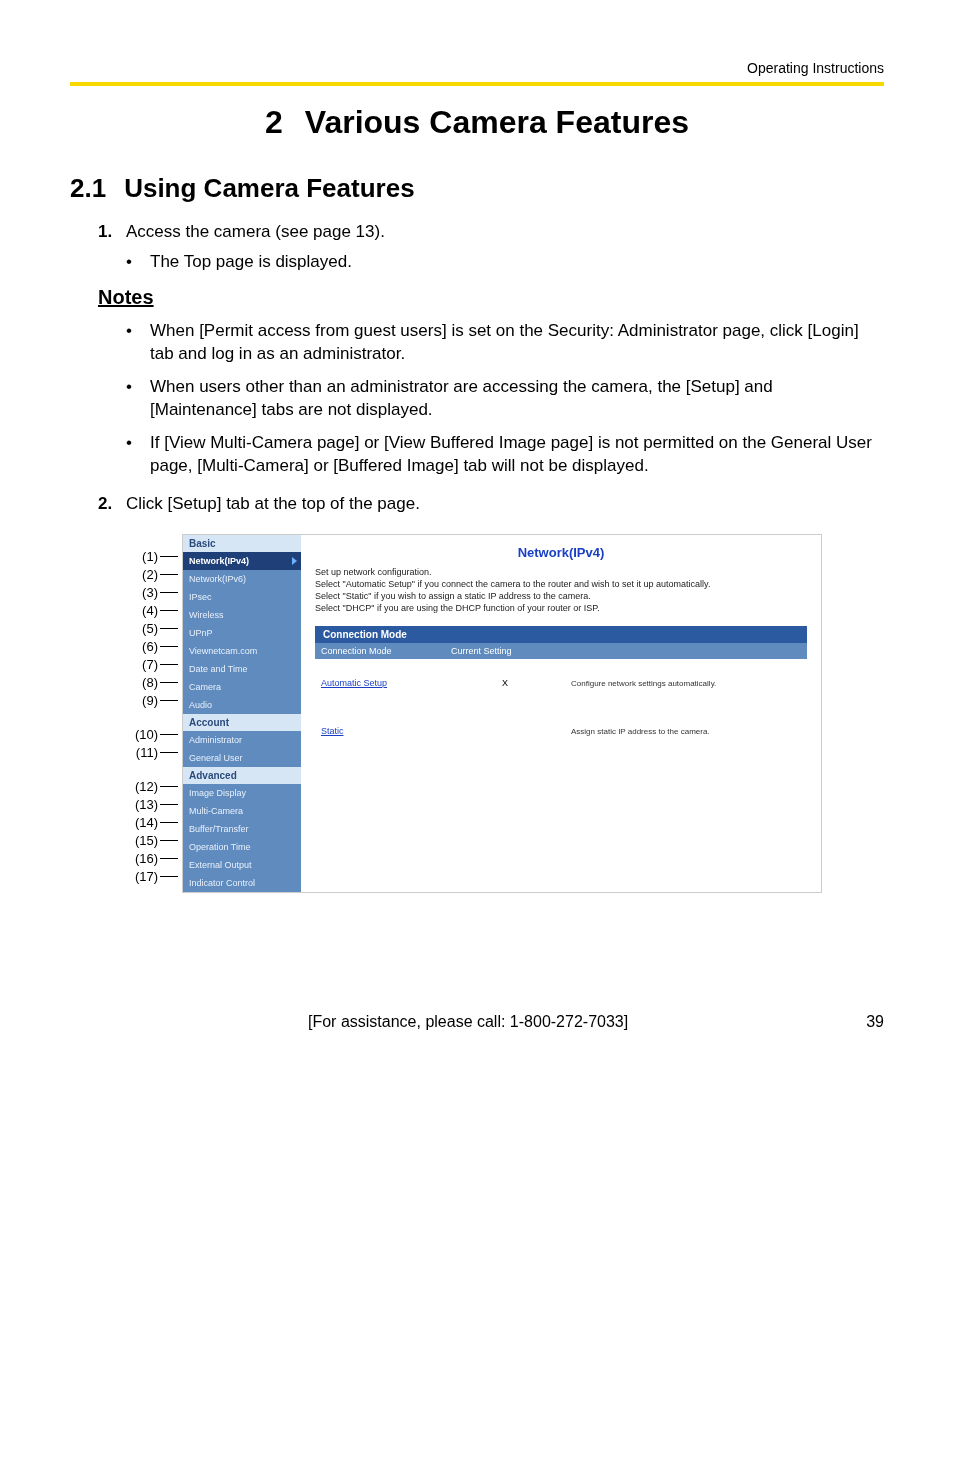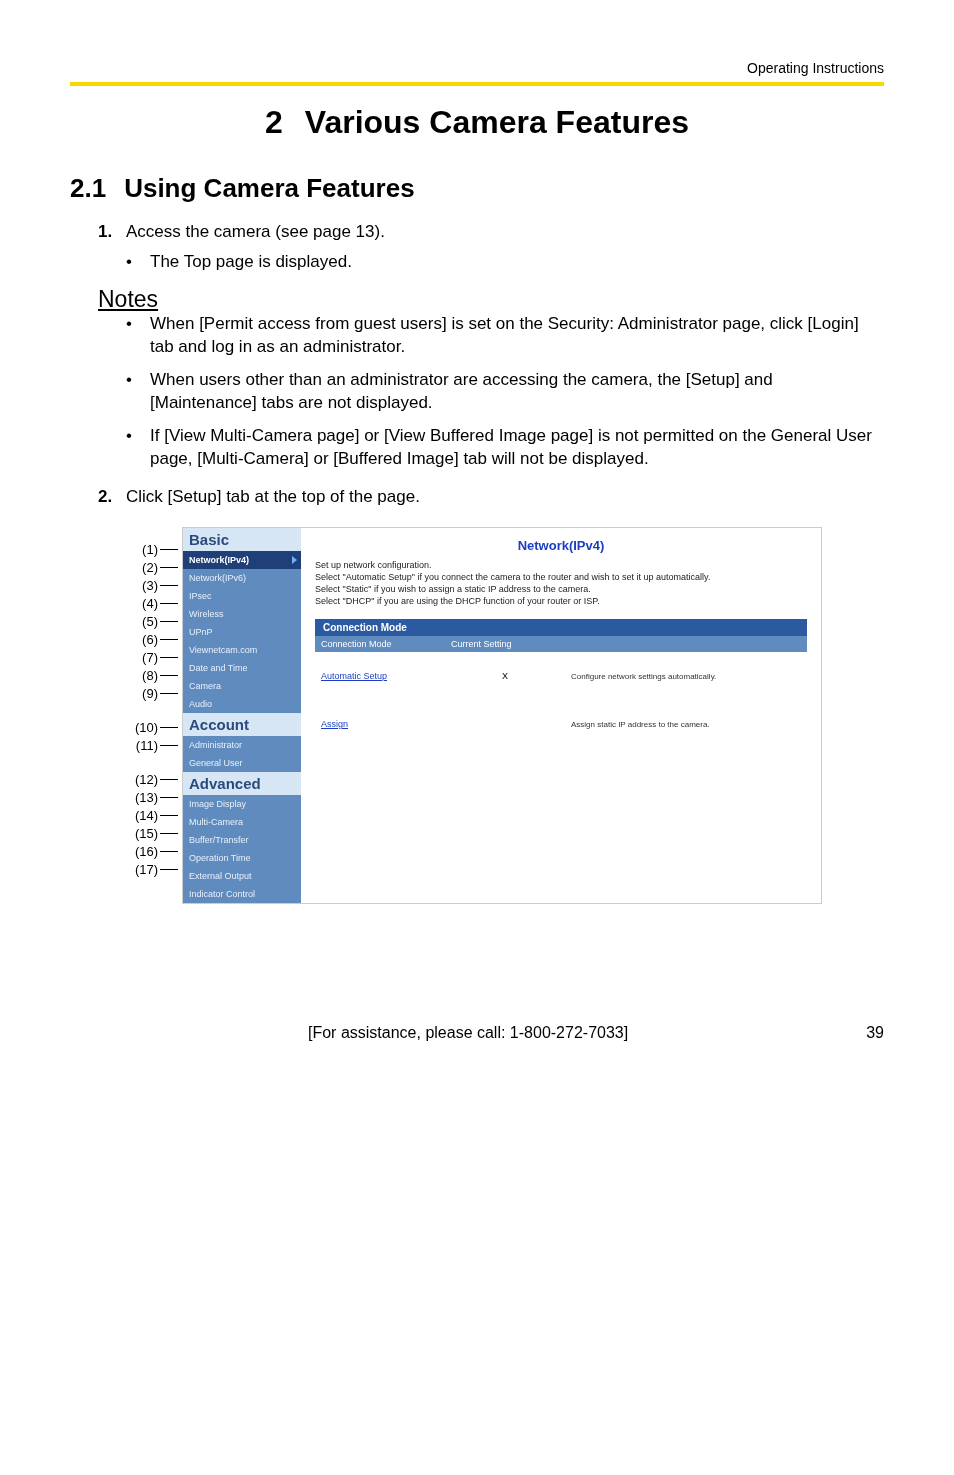--- a/index.html
+++ b/index.html
@@ -50,25 +50,25 @@
     margin-left: 56px;
     margin-bottom: 14px;
   }
   .sub-bullets .bullet-row {
     display: flex;
     font-size: 17px;
     margin-bottom: 6px;
   }
   .sub-bullets .bullet-dot { width: 24px; flex-shrink:0; }
   .notes-head {
-    font-size: 23px;
-    font-weight: normal;
+    font-size: 20px;
+    font-weight: bold;
     text-decoration: underline;
     margin-left: 28px;
-    margin-bottom: 0;
+    margin-bottom: 11px;
   }
   .notes-list {
     margin-left: 56px;
     margin-bottom: 16px;
   }
   .notes-list .bullet-row {
     display: flex;
     font-size: 17px;
     line-height: 1.35;
     margin-bottom: 10px;
@@ -117,21 +117,21 @@
   .sidebar {
     width: 118px;
     background: #5f8bbf;
     color: #fff;
   }
   .sidebar .heading {
     background: #d7e6f5;
     color: #2a4b7c;
     font-weight: bold;
     padding: 3px 6px;
-    font-size: 15px;
+    font-size: 10px;
   }
   .sidebar .item {
     padding: 3px 6px;
     font-size: 9px;
     height: 18px;
     display:flex;
     align-items:center;
     color:#e8f0fa;
     white-space: nowrap;
     overflow: hidden;
@@ -362,21 +362,21 @@
             <th style="width:130px;">Connection Mode</th>
             <th style="width:120px;">Current Setting</th>
             <th></th>
           </tr>
           <tr>
             <td class="link">Automatic Setup</td>
             <td class="center">X</td>
             <td class="desc">Configure network settings automatically.</td>
           </tr>
           <tr>
-            <td class="link">Assign</td>
+            <td class="link">Static</td>
             <td class="center"></td>
             <td class="desc">Assign static IP address to the camera.</td>
           </tr>
         </tbody>
           </table>
       </div>
     </div>
 
   </div>
 </div>

